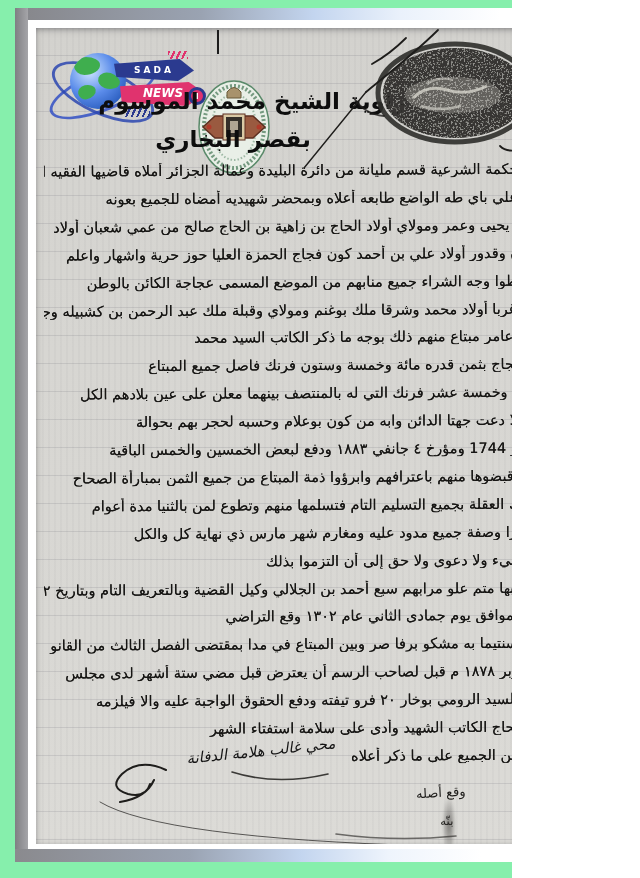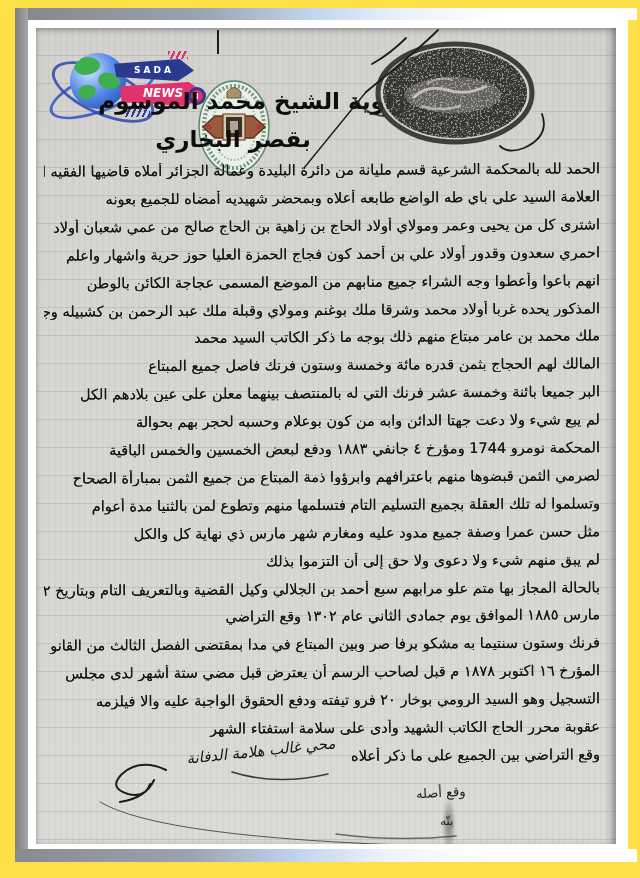--- a/index.html
+++ b/index.html
@@ -1,16 +1,16 @@
 <!DOCTYPE html>
 <html lang="ar"><head>
 <meta charset="utf-8">
 <style>
   html,body{margin:0;padding:0;background:#ffffff;}
-  #stage{position:relative;width:640px;height:878px;background:#fde047;overflow:hidden;
+  #stage{position:relative;width:512px;height:878px;background:#86efac;overflow:hidden;
          font-family:"DejaVu Sans",sans-serif;}
   
   .frame-bar{position:absolute;}
   #frame-top{left:15px;top:8px;width:622px;height:12px;
     background:linear-gradient(to right,#86868a,#9aa3b2 30%,#c3d5ef 48%,#eaf1fb 62%,#fff 78%);}
   #frame-bottom{left:15px;top:849px;width:622px;height:13px;
     background:linear-gradient(to right,#8a8a8e,#9aa3b2 28%,#c3d5ef 46%,#eef4fc 60%,#fff 75%);}
   #frame-left{left:15px;top:8px;width:13px;height:854px;
     background:linear-gradient(to right,#7f7f83,#a5a5a9);}
   #mat{position:absolute;left:28px;top:20px;width:600px;height:829px;background:#ffffff;}

